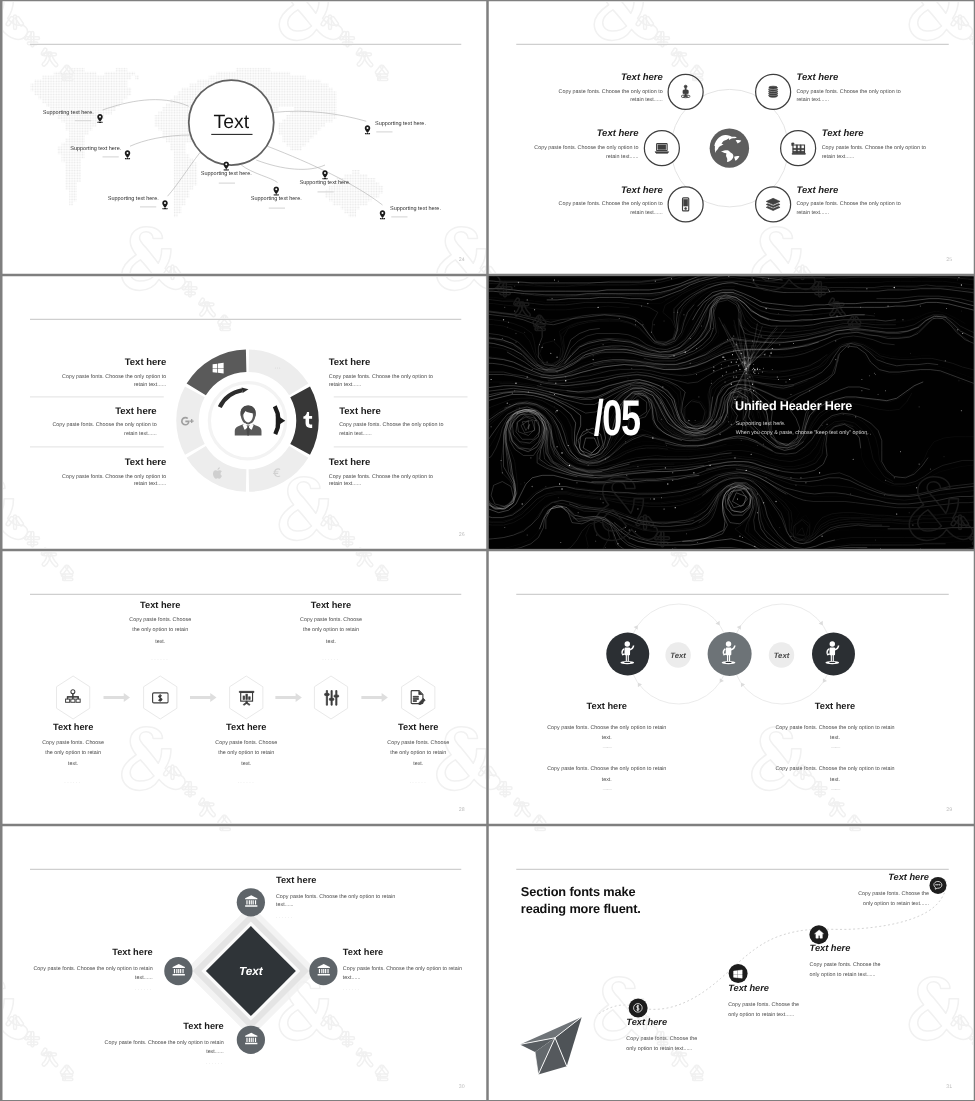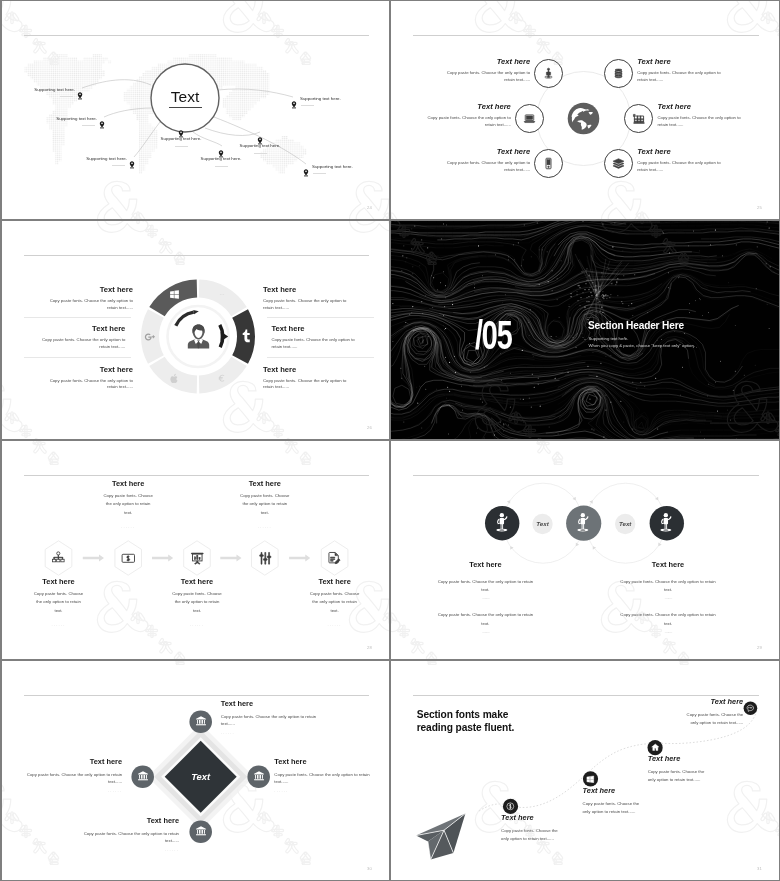--- a/index.html
+++ b/index.html
@@ -536,21 +536,21 @@
           </g>
           <g opacity="0.8" stroke-width="1.10">
             <path d="M157 61h0M265 158h0M222 26h0M197 99h0M87 25h0M21 86h0M164 158h0M58 171h0M131 130h0"></path>
           </g>
           <g opacity="0.9" stroke-width="1.10">
             <path d="M61 84h0M64 152h0M58 142h0M206 156h0M54 108h0M325 9h0"></path>
           </g>
         </g>
     </svg>
     <div class="num">/05</div>
-    <div class="hd">Section Header Here</div>
+    <div class="hd">Unified Header Here</div>
     <div class="sub">
       <div>Supporting text here.</div>
       <div>When you copy &amp; paste, choose "keep text only" option.</div>
     </div>
   </div>
   <div class="slide" id="s5">
     <div class="rule"></div>
     <svg class="layer" viewBox="0 0 387 218">
       <path d="M56.5 99.8 L69.8 108.4 L69.8 125.6 L56.5 134.2 L43.2 125.6 L43.2 108.4 Z" fill="#ffffff" stroke="#e9e9e9" stroke-width="0.8"></path>
       <path d="M126.2 99.8 L139.5 108.4 L139.5 125.6 L126.2 134.2 L112.9 125.6 L112.9 108.4 Z" fill="#ffffff" stroke="#e9e9e9" stroke-width="0.8"></path>
@@ -830,21 +830,21 @@
     <div class="cap8 ta-l" style="left:256.7px;top:92.8px;width:94px">
       <div class="h">Text here</div>
       <div class="p">Copy paste fonts. Choose the only option to retain text......</div>
     </div>
     <div class="cap8 ta-r" style="right:35.8px;top:35.6px;width:94px">
       <div class="h">Text here</div>
       <div class="p">Copy paste fonts. Choose the only option to retain text......</div>
     </div>
     <div class="title">
       <div>Section fonts make</div>
-      <div>reading paste fluent.</div>
+      <div>reading more fluent.</div>
     </div>
     <div class="pgnum">31</div>
   </div>
 </div>
 
 <svg class="wmlayer" viewBox="0 0 780 881">
     <defs>
       <g id="wmtile" fill="none" stroke="#f1f1f1" stroke-width="1.8" stroke-linejoin="round" stroke-linecap="round" transform="scale(0.68)">
         <path d="M31 2 C20 2 12 9 12 19 C12 25 15 30 19 35 C10 41 2 48 2 58 C2 69 11 77 23 77 C33 77 41 72 46 64 C50 69 55 73 61 75 C67 77 74 75 76 69 C78 63 73 58 67 59 C61 60 57 56 53 51 C58 44 60 36 60 28 L49 28 C49 34 48 40 45 45 C40 38 34 31 30 26 C26 22 23 19 23 15 C23 11 26 8 31 8 C35 8 39 11 39 16 L50 16 C50 7 42 2 31 2 Z M23 66 C17 66 12 62 12 56 C12 50 17 45 24 41 C30 47 35 54 40 60 C36 64 30 66 23 66 Z"></path>
         <rect x="60.1" y="47.0" width="3.4" height="17.1" rx="1.7"></rect>

